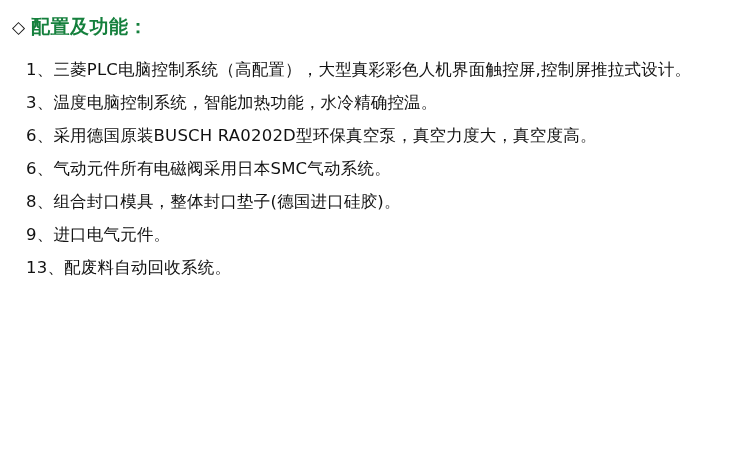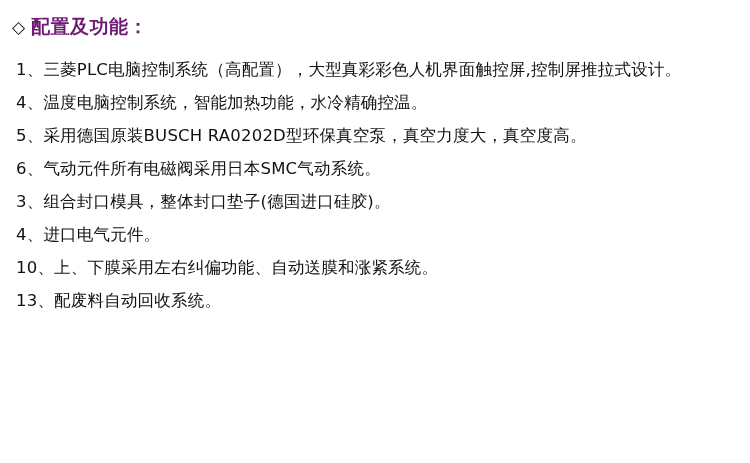--- a/index.html
+++ b/index.html
@@ -31,25 +31,25 @@
   .diamond-icon {
     font-size: 17px;
     line-height: 1;
     color: #111111;
     display: inline-block;
   }
   .heading-text {
     font-size: 19px;
     font-weight: bold;
     letter-spacing: 0.5px;
-    color: #701a75;
+    color: #15803d;
     white-space: nowrap;
   }
   .item-list {
-    margin: 4px;
+    margin: 14px;
     padding: 0;
     list-style: none;
   }
   .item {
     font-size: 16.5px;
     line-height: 1.0;
     color: #111111;
     margin: 0 0 0 4px;
     padding: 0;
     height: 33px;
@@ -70,35 +70,32 @@
   <div class="heading-row">
     <span class="diamond-icon">◇</span>
     <span class="heading-text">配置及功能：</span>
   </div>
 
   <ul class="item-list">
     <li class="item">
         <span class="item-text">1、三菱PLC电脑控制系统（高配置），大型真彩彩色人机界面触控屏,控制屏推拉式设计。</span>
       </li>
     <li class="item">
-        <span class="item-text">4、温度电脑控制系统，智能加热功能，水冷精确控温。</span>
+        <span class="item-text">3、温度电脑控制系统，智能加热功能，水冷精确控温。</span>
       </li>
     <li class="item">
-        <span class="item-text">5、采用德国原装BUSCH RA0202D型环保真空泵，真空力度大，真空度高。</span>
+        <span class="item-text">6、采用德国原装BUSCH RA0202D型环保真空泵，真空力度大，真空度高。</span>
       </li>
     <li class="item">
         <span class="item-text">6、气动元件所有电磁阀采用日本SMC气动系统。</span>
       </li>
     <li class="item">
-        <span class="item-text">3、组合封口模具，整体封口垫子(德国进口硅胶)。</span>
+        <span class="item-text">8、组合封口模具，整体封口垫子(德国进口硅胶)。</span>
       </li>
     <li class="item">
-        <span class="item-text">4、进口电气元件。</span>
-      </li>
-    <li class="item">
-        <span class="item-text">10、上、下膜采用左右纠偏功能、自动送膜和涨紧系统。</span>
+        <span class="item-text">9、进口电气元件。</span>
       </li>
     <li class="item">
         <span class="item-text">13、配废料自动回收系统。</span>
       </li>
   </ul>
 
 </div>
 
 </body></html>

